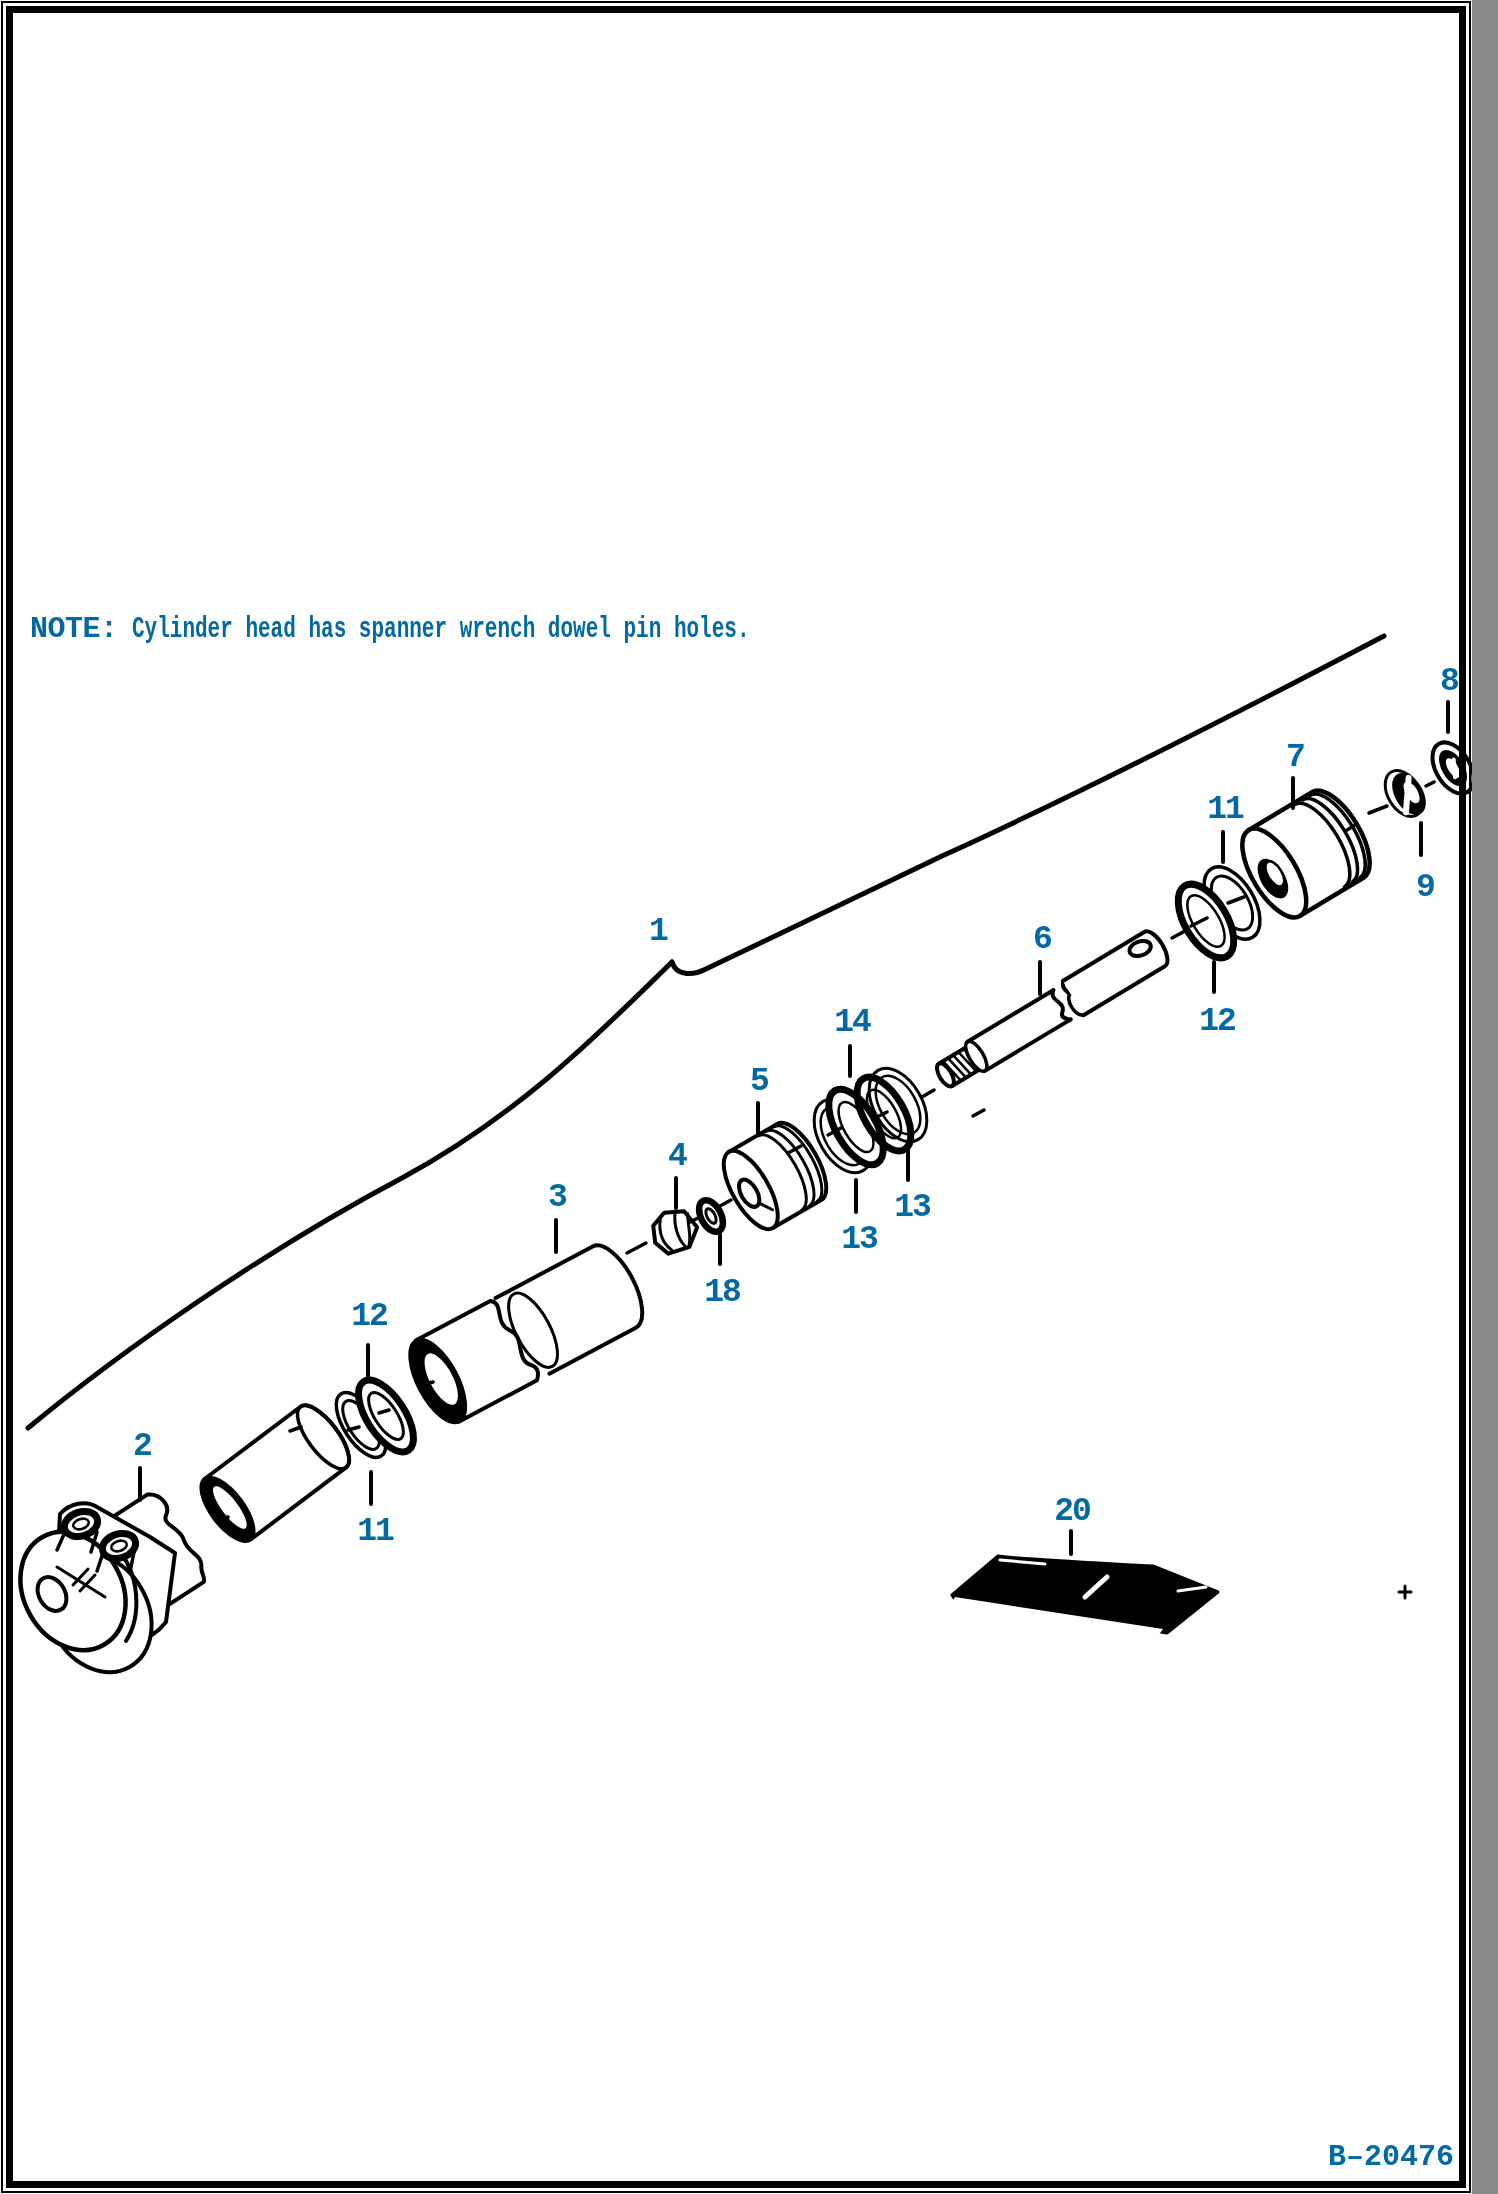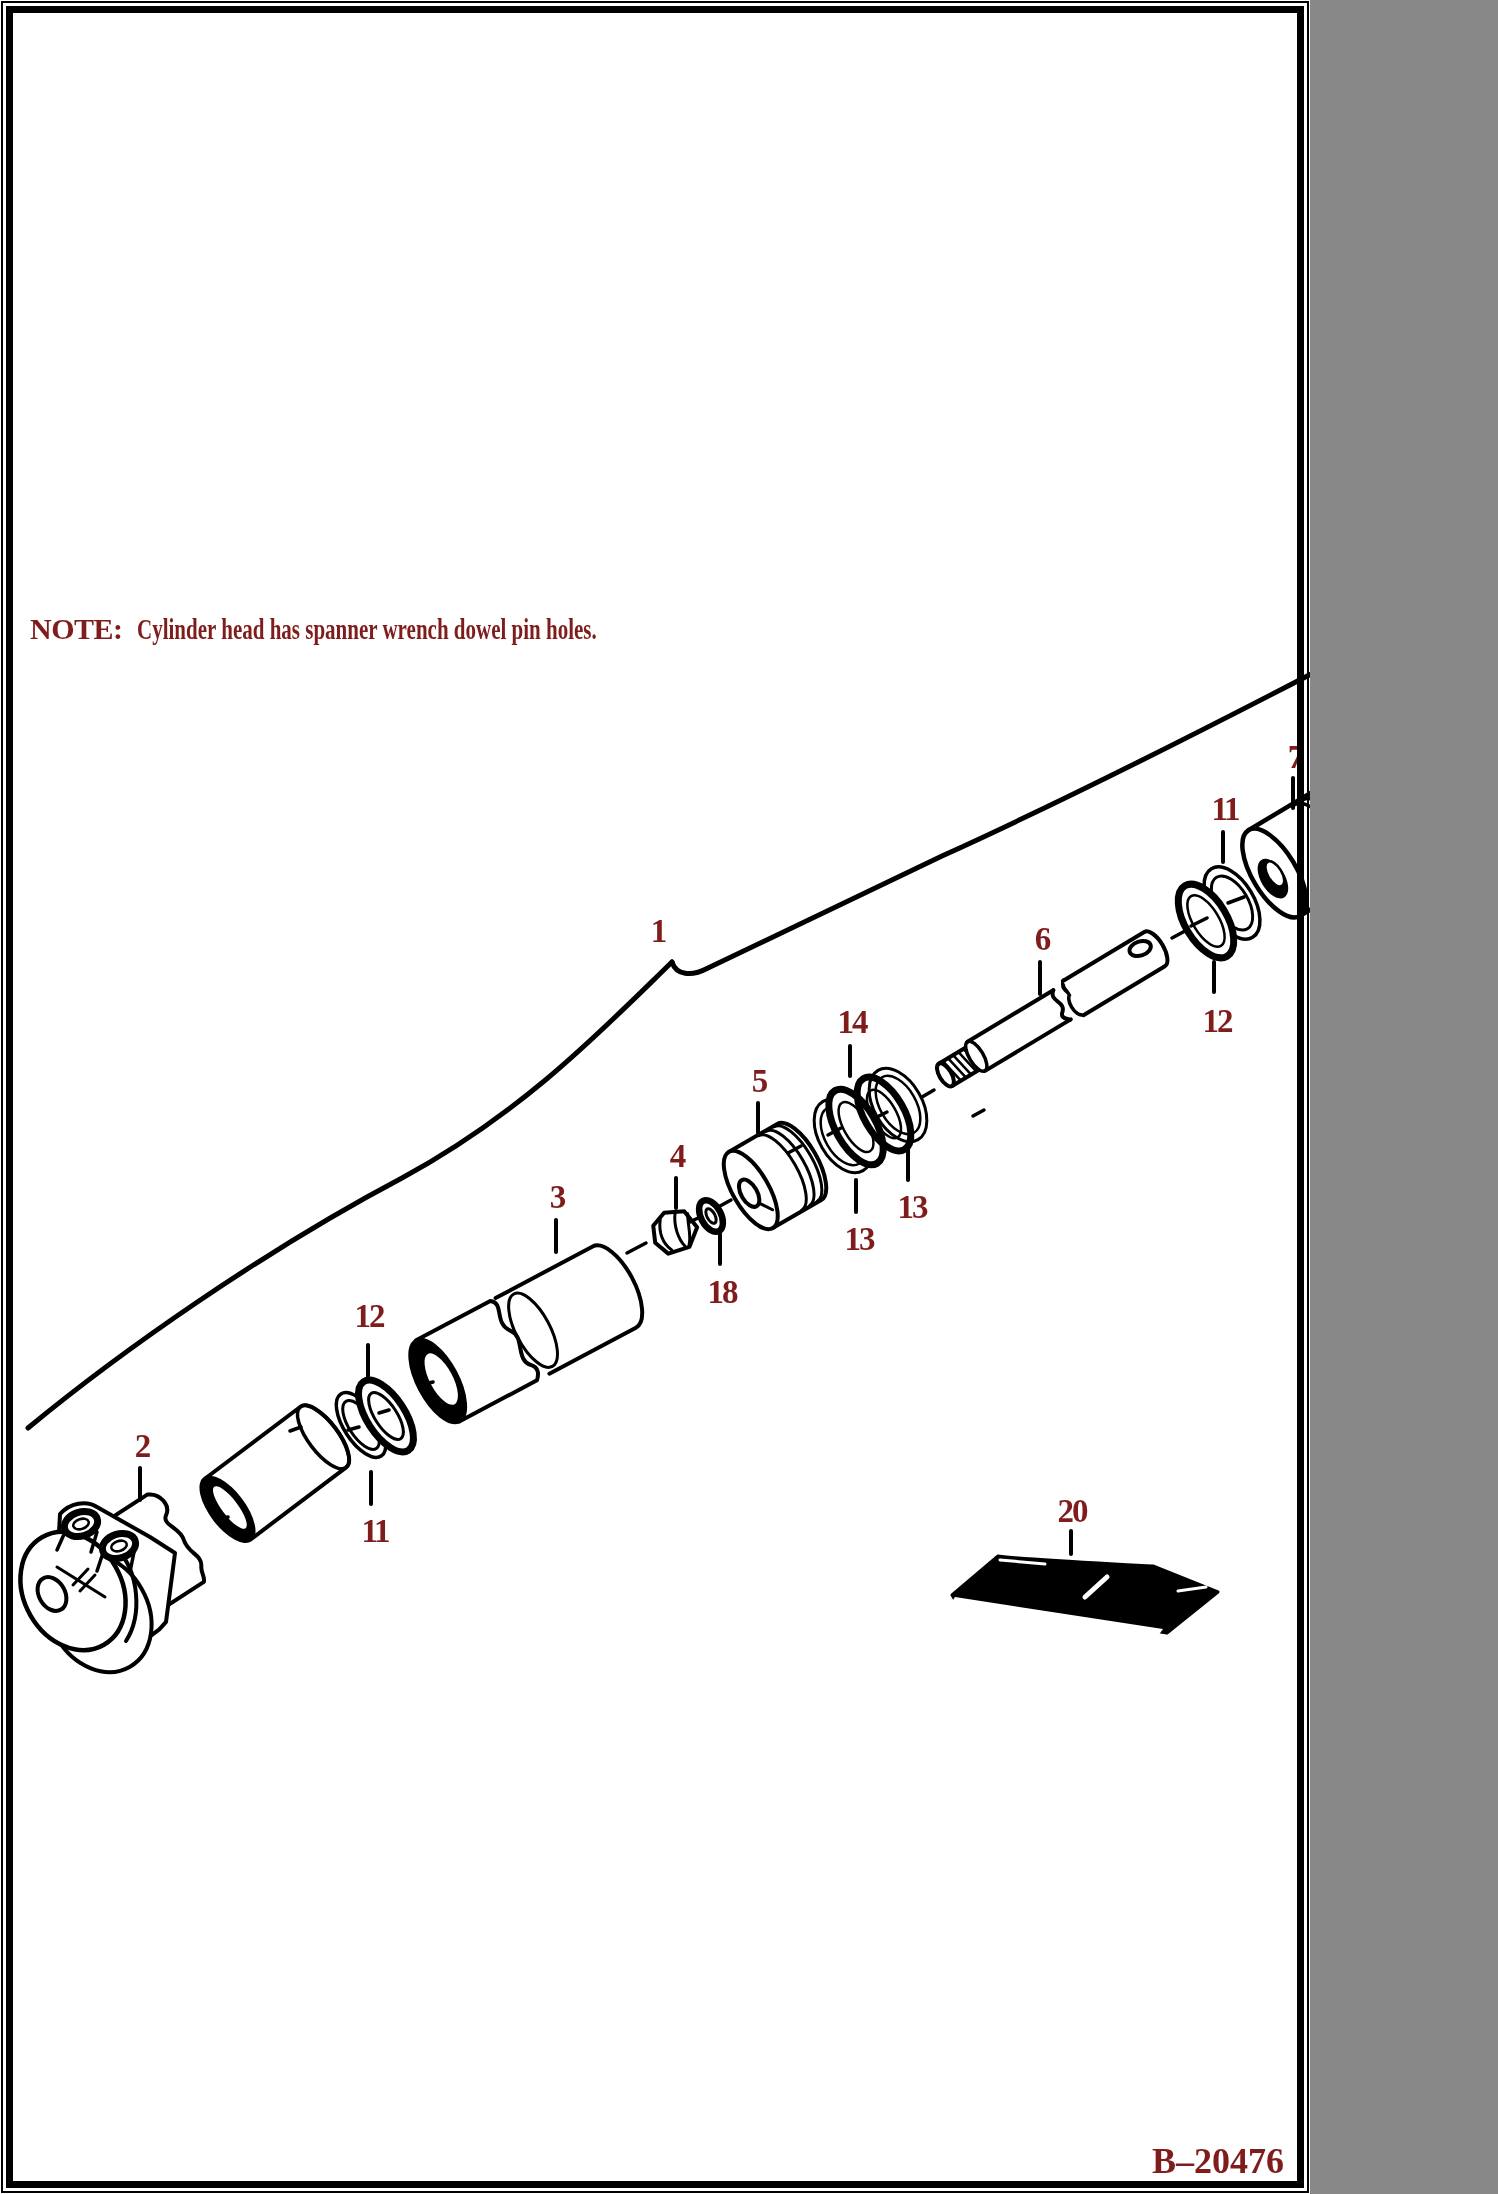--- a/index.html
+++ b/index.html
@@ -1,21 +1,21 @@
 <!DOCTYPE html>
 <html><head>
 <meta charset="utf-8">
 <style>
   html,body{margin:0;padding:0;background:#888;}
   .page{
     position:relative;
-    width:1310px;height:2194px;
+    width:1472px;height:2194px;
     background:#fff;
-    font-family:Liberation Serif, serif;
-    color:#7f1d1d;
+    font-family:Liberation Mono, monospace;
+    color:#0369a1;
     overflow:hidden;
   }
   .outer-frame{
     position:absolute;inset:1px;border:2px solid #000;pointer-events:none;
   }
   .inner-frame{
     position:absolute;top:6px;left:6px;right:6px;bottom:6px;
     border:7px solid #000;pointer-events:none;
   }
   .art{position:absolute;left:0;top:0;width:1498px;height:2194px;}
@@ -27,22 +27,22 @@
   }
   .note .note-text{
     display:inline-block;margin-left:14px;font-size:30px;font-weight:700;letter-spacing:0;
     transform:scaleX(0.70);transform-origin:0 50%;vertical-align:baseline;
   }
   .callout{
     position:absolute;transform:translate(-50%,-50%);
     font-size:33px;font-weight:700;letter-spacing:-2px;line-height:1;
   }
   .figure-code{
-    position:absolute;right:26px;top:2140px;
-    font-size:36px;font-weight:700;letter-spacing:0;
+    position:absolute;right:18px;top:2140px;
+    font-size:30px;font-weight:700;letter-spacing:0;
   }
   svg *{vector-effect:none;}
 </style>
 </head>
 <body>
 
 <div class="page">
 
   <svg class="art" viewBox="0 0 1498 2194" fill="none" stroke="#000" stroke-linecap="round" stroke-linejoin="round">
 

